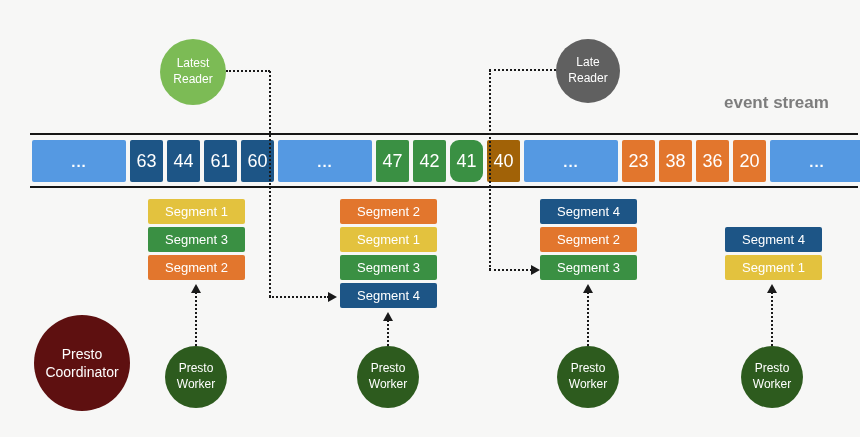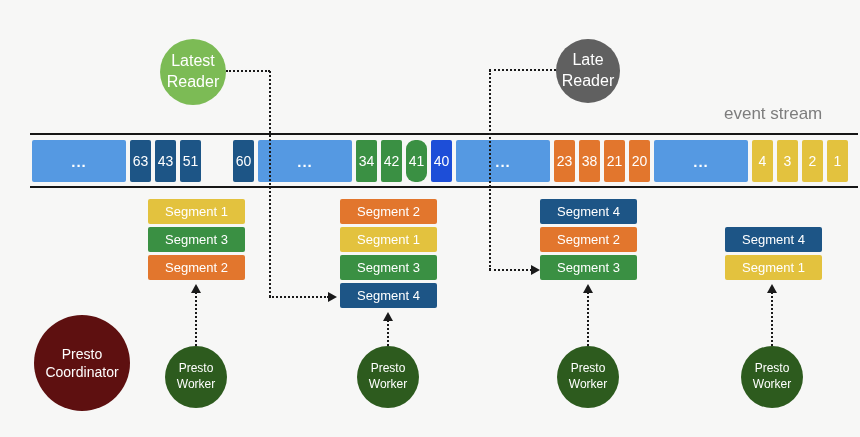--- a/index.html
+++ b/index.html
@@ -1,63 +1,63 @@
 <!DOCTYPE html>
 <html><head>
 <meta charset="utf-8">
 <style>
   * { margin:0; padding:0; box-sizing:border-box; }
   html,body { background:#f7f7f6; }
   body { font-family:"Liberation Sans", sans-serif; }
   .canvas { position:relative; width:860px; height:437px; background:#f7f7f6; overflow:hidden; }
 
   .hline { position:absolute; height:2px; background:#161616; }
-  .stream-label { position:absolute; left:724px; top:104px; color:#7d7d7d; font-size:17px; }
+  .stream-label { position:absolute; left:724px; top:93px; color:#7d7d7d; font-size:17px;font-weight:bold; }
 
   .stream-cells { position:absolute; left:32px; top:140px; width:790px; height:42px; display:flex; gap:4px; }
-  .cell { height:42px; width:21px; color:#fff; font-size:14px; display:flex; align-items:center; justify-content:center; border-radius:2px; flex:none; }
+  .cell { height:42px; width:33px; color:#fff; font-size:18px; display:flex; align-items:center; justify-content:center; border-radius:2px; flex:none; }
   .cell.wide { width:94px; font-size:15px; letter-spacing:1px; font-weight:bold; }
 
   .stack { position:absolute; }
   .seg { width:97px; height:25px; margin-bottom:3px; color:#fff; font-size:13px; display:flex; align-items:center; justify-content:center; border-radius:2px; }
 
   .circle { position:absolute; border-radius:50%; color:#fff; display:flex; flex-direction:column; align-items:center; justify-content:center; text-align:center; line-height:1.3; }
-  .reader { font-size:16px; }
+  .reader { font-size:12px; }
   .worker { width:62px; height:62px; top:346px; font-size:12px; }
   .coordinator { left:34px; top:315px; width:96px; height:96px; font-size:14px; }
 
   .dotted-h { position:absolute; border-top:2px dotted #1a1a1a; height:0; }
   .dotted-v { position:absolute; border-left:2px dotted #1a1a1a; width:0; }
   .arrow-right { position:absolute; width:0; height:0; border-top:5px solid transparent; border-bottom:5px solid transparent; border-left:9px solid #1a1a1a; }
   .arrow-up { position:absolute; width:0; height:0; border-left:5px solid transparent; border-right:5px solid transparent; border-bottom:9px solid #1a1a1a; }
 </style>
 </head>
 <body>
 
 <div class="canvas">
 
   <div class="stream-label">event stream</div>
   <div class="hline" style="left:30px; top:133px; width:828px;"></div>
   <div class="hline" style="left:30px; top:186px; width:828px;"></div>
 
   <div class="stream-cells">
     <div class="cell wide" style="background: rgb(85, 153, 226);">...</div>
     <div class="cell" style="background: rgb(29, 85, 134);">63</div>
-    <div class="cell" style="background: rgb(29, 85, 134);">43</div>
-    <div class="cell" style="background: rgb(29, 85, 134);">51</div>
-    <div class="cell" style="background: rgb(29, 85, 134); margin-left: 28px;">60</div>
+    <div class="cell" style="background: rgb(29, 85, 134);">44</div>
+    <div class="cell" style="background: rgb(29, 85, 134);">61</div>
+    <div class="cell" style="background: rgb(29, 85, 134);">60</div>
     <div class="cell wide" style="background: rgb(85, 153, 226);">...</div>
-    <div class="cell" style="background: rgb(58, 144, 67);">34</div>
+    <div class="cell" style="background: rgb(58, 144, 67);">47</div>
     <div class="cell" style="background: rgb(58, 144, 67);">42</div>
     <div class="cell" style="background: rgb(58, 144, 67); border-radius: 9px;">41</div>
-    <div class="cell" style="background: #1d4ed8;">40</div>
+    <div class="cell" style="background: #a16207;">40</div>
     <div class="cell wide" style="background: rgb(85, 153, 226);">...</div>
     <div class="cell" style="background: rgb(226, 118, 45);">23</div>
     <div class="cell" style="background: rgb(226, 118, 45);">38</div>
-    <div class="cell" style="background: rgb(226, 118, 45);">21</div>
+    <div class="cell" style="background: rgb(226, 118, 45);">36</div>
     <div class="cell" style="background: rgb(226, 118, 45);">20</div>
     <div class="cell wide" style="background: rgb(85, 153, 226);">...</div>
     <div class="cell" style="background: rgb(227, 194, 62);">4</div>
     <div class="cell" style="background: rgb(227, 194, 62);">3</div>
     <div class="cell" style="background: rgb(227, 194, 62);">2</div>
     <div class="cell" style="background: rgb(227, 194, 62);">1</div>
   </div>
 
   <div class="circle reader" style="left: 160px; top: 39px; width: 66px; height: 66px; background: rgb(124, 187, 85);">
     <span>Latest</span>

